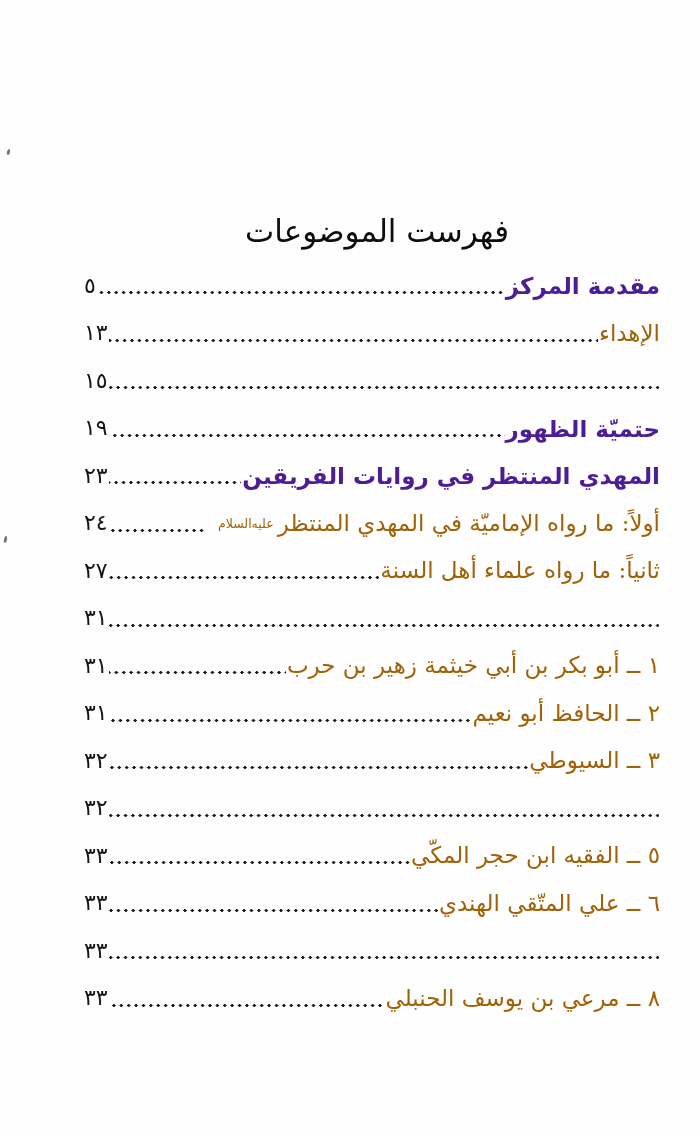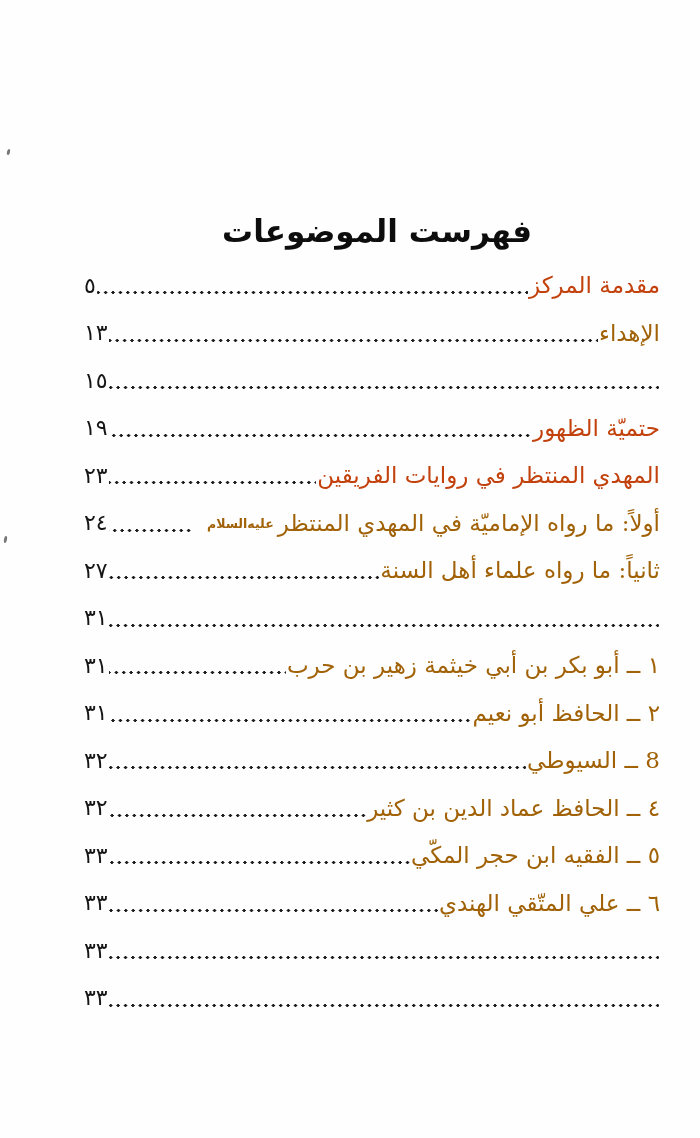--- a/index.html
+++ b/index.html
@@ -27,21 +27,21 @@
 
   .page-title {
     margin: 0;
     padding: 0;
     position: absolute;
     top: 213px;
     right: 30px;
     left: 84px;
     text-align: center;
     font-size: 31px;
-    font-weight: 700;
+    font-weight: 400;
     letter-spacing: 0.5px;
     color: #0d0d0d;
   }
 
   .toc {
     position: absolute;
     top: 262px;
     right: 40px;
     left: 84px;
   }
@@ -53,27 +53,27 @@
   }
   .toc-label {
     flex: 0 0 auto;
     white-space: nowrap;
     font-size: 23px;
     line-height: 1;
     font-weight: 400;
     color: #a16207;
   }
   .toc-row.bold .toc-label {
-    font-weight: 400;
-    color: #c2410c;
+    font-weight: 700;
+    color: #4c1d95;
   }
   .honorific {
     display: inline-block;
     font-size: 12.5px;
-    font-weight: 700;
+    font-weight: 400;
     vertical-align: 3px;
     margin-right: 4px;
     white-space: nowrap;
     margin-left: 12px;
   }
   .leader {
     flex: 1 1 auto;
     height: 100%;
     margin: 0 1px;
     background-image: radial-gradient(circle, #1c1c1c 1.45px, rgba(0,0,0,0) 1.7px);
@@ -141,41 +141,41 @@
     <span class="toc-label"><span class="label-text">١ ــ أبو بكر بن أبي خيثمة زهير بن حرب</span></span>
     <span class="leader"></span>
     <span class="toc-page">٣١</span>
   </div>
       <div class="toc-row">
     <span class="toc-label"><span class="label-text">٢ ــ الحافظ أبو نعيم</span></span>
     <span class="leader"></span>
     <span class="toc-page">٣١</span>
   </div>
       <div class="toc-row">
-    <span class="toc-label"><span class="label-text">8 ــ السيوطي</span></span>
+    <span class="toc-label"><span class="label-text">٣ ــ السيوطي</span></span>
     <span class="leader"></span>
     <span class="toc-page">٣٢</span>
   </div>
       <div class="toc-row">
-    <span class="toc-label"><span class="label-text">٤ ــ الحافظ عماد الدين بن كثير</span></span>
     <span class="leader"></span>
     <span class="toc-page">٣٢</span>
   </div>
       <div class="toc-row">
     <span class="toc-label"><span class="label-text">٥ ــ الفقيه ابن حجر المكّي</span></span>
     <span class="leader"></span>
     <span class="toc-page">٣٣</span>
   </div>
       <div class="toc-row">
     <span class="toc-label"><span class="label-text">٦ ــ علي المتّقي الهندي</span></span>
     <span class="leader"></span>
     <span class="toc-page">٣٣</span>
   </div>
       <div class="toc-row">
     <span class="leader"></span>
     <span class="toc-page">٣٣</span>
   </div>
       <div class="toc-row">
+    <span class="toc-label"><span class="label-text">٨ ــ مرعي بن يوسف الحنبلي</span></span>
     <span class="leader"></span>
     <span class="toc-page">٣٣</span>
   </div>
     </div>
 </div>
 
 </body></html>

